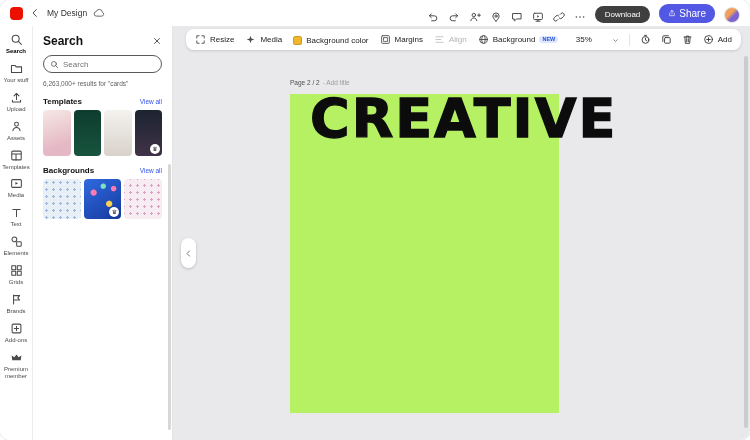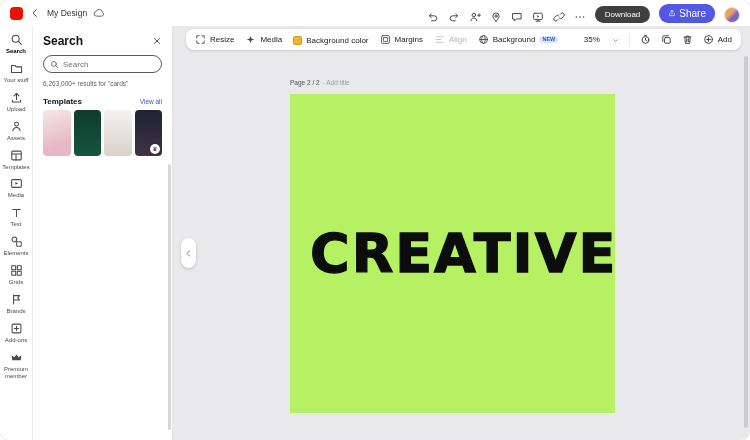--- a/index.html
+++ b/index.html
@@ -81,27 +81,27 @@
   .canvas{flex:1;position:relative;background:#e9e9eb;min-width:0}
   .toolbar{position:absolute;top:3px;left:13px;right:9px;height:21px;background:#fff;border-radius:8px;box-shadow:0 1px 3px rgba(0,0,0,.14);display:flex;align-items:center;padding:0 9px;font-size:8px;color:#222}
   .tb-left{display:flex;align-items:flex-end;gap:11px}
   .tb-item{display:flex;align-items:center;gap:4px;border:0;background:none;font-family:inherit;font-size:8px;color:#222;cursor:pointer;padding:0;white-space:nowrap}
   .tb-item .ic svg{width:11px;height:11px}
   .tb-item.disabled{color:#b3b3b3}.tb-item.disabled .ic{color:#c0c0c0}
   .swatch{width:9px;height:9px;border-radius:2.5px;border:1px solid rgba(0,0,0,.15)}
   .new-badge{font-size:5.5px;font-weight:bold;color:#2a52e0;background:#dce6ff;border-radius:4px;padding:1px 3px;line-height:1}
   .tb-right{margin-left:auto;display:flex;align-items:center;gap:10px}
   .tb-right .ic{color:#333;cursor:pointer}.tb-right .ic svg{width:11px;height:11px}
-  .zoom{display:flex;align-items:flex-end;gap:12px;cursor:pointer}
+  .zoom{display:flex;align-items:flex-end;gap:20px;cursor:pointer}
   .zoom .ic svg{width:7px;height:7px}
   .vdiv{width:1px;height:12px;background:#e4e4e4}
 
   .page-head{position:absolute;top:53px;left:117px;font-size:6.5px;color:#4f4f4f;display:flex;gap:3px}
   .page-head .ph-light{color:#9a9a9a;cursor:text}
-  .page{position:absolute;left:117px;top:68px;width:325px;height:319px;display:flex;flex-direction:column;justify-content:center;padding-left:20px;cursor:default}
+  .page{position:absolute;left:117px;top:68px;width:269px;height:319px;display:flex;flex-direction:column;padding-left:20px;cursor:default}
   .heading{font-family:"DejaVu Sans",sans-serif;font-weight:bold;font-size:54px;line-height:.92;letter-spacing:2px;color:#0c0c0c;-webkit-text-stroke:1.3px #0c0c0c;cursor:pointer}
 
   .collapse{position:absolute;left:8px;top:212px;width:15px;height:30px;border:0;background:#fff;border-radius:8px;box-shadow:0 1px 3px rgba(0,0,0,.2);display:flex;align-items:center;justify-content:center;color:#555;cursor:pointer}
   .collapse svg{width:9px;height:9px}
   .vscroll{position:absolute;right:2px;top:30px;height:372px;width:4px;background:#cccccc;border-radius:2px;cursor:pointer}
 </style>
 </head>
 <body>
 
 <div class="app">
@@ -328,20 +328,33 @@
           <div class="thumb tpl2"></div>
           <div class="thumb tpl3"></div>
           <div class="thumb tpl4">
               <span class="badge"></span>
             </div>
         </div>
       </div>
 
 
 
+      <div class="section">
+        <div class="sec-head">
+          <span class="sec-title">Backgrounds</span>
+          <a class="view-all">View all</a>
+        </div>
+        <div class="thumb-row row-bg">
+          <div class="thumb bg1"></div>
+          <div class="thumb bg2">
+              <span class="badge"></span>
+            </div>
+          <div class="thumb bg3"></div>
+        </div>
+      </div>
 
 
       <div class="pscroll"></div>
     </aside>
 
     <div class="canvas">
 
       <div class="toolbar">
         <div class="tb-left">
           <button class="tb-item">

